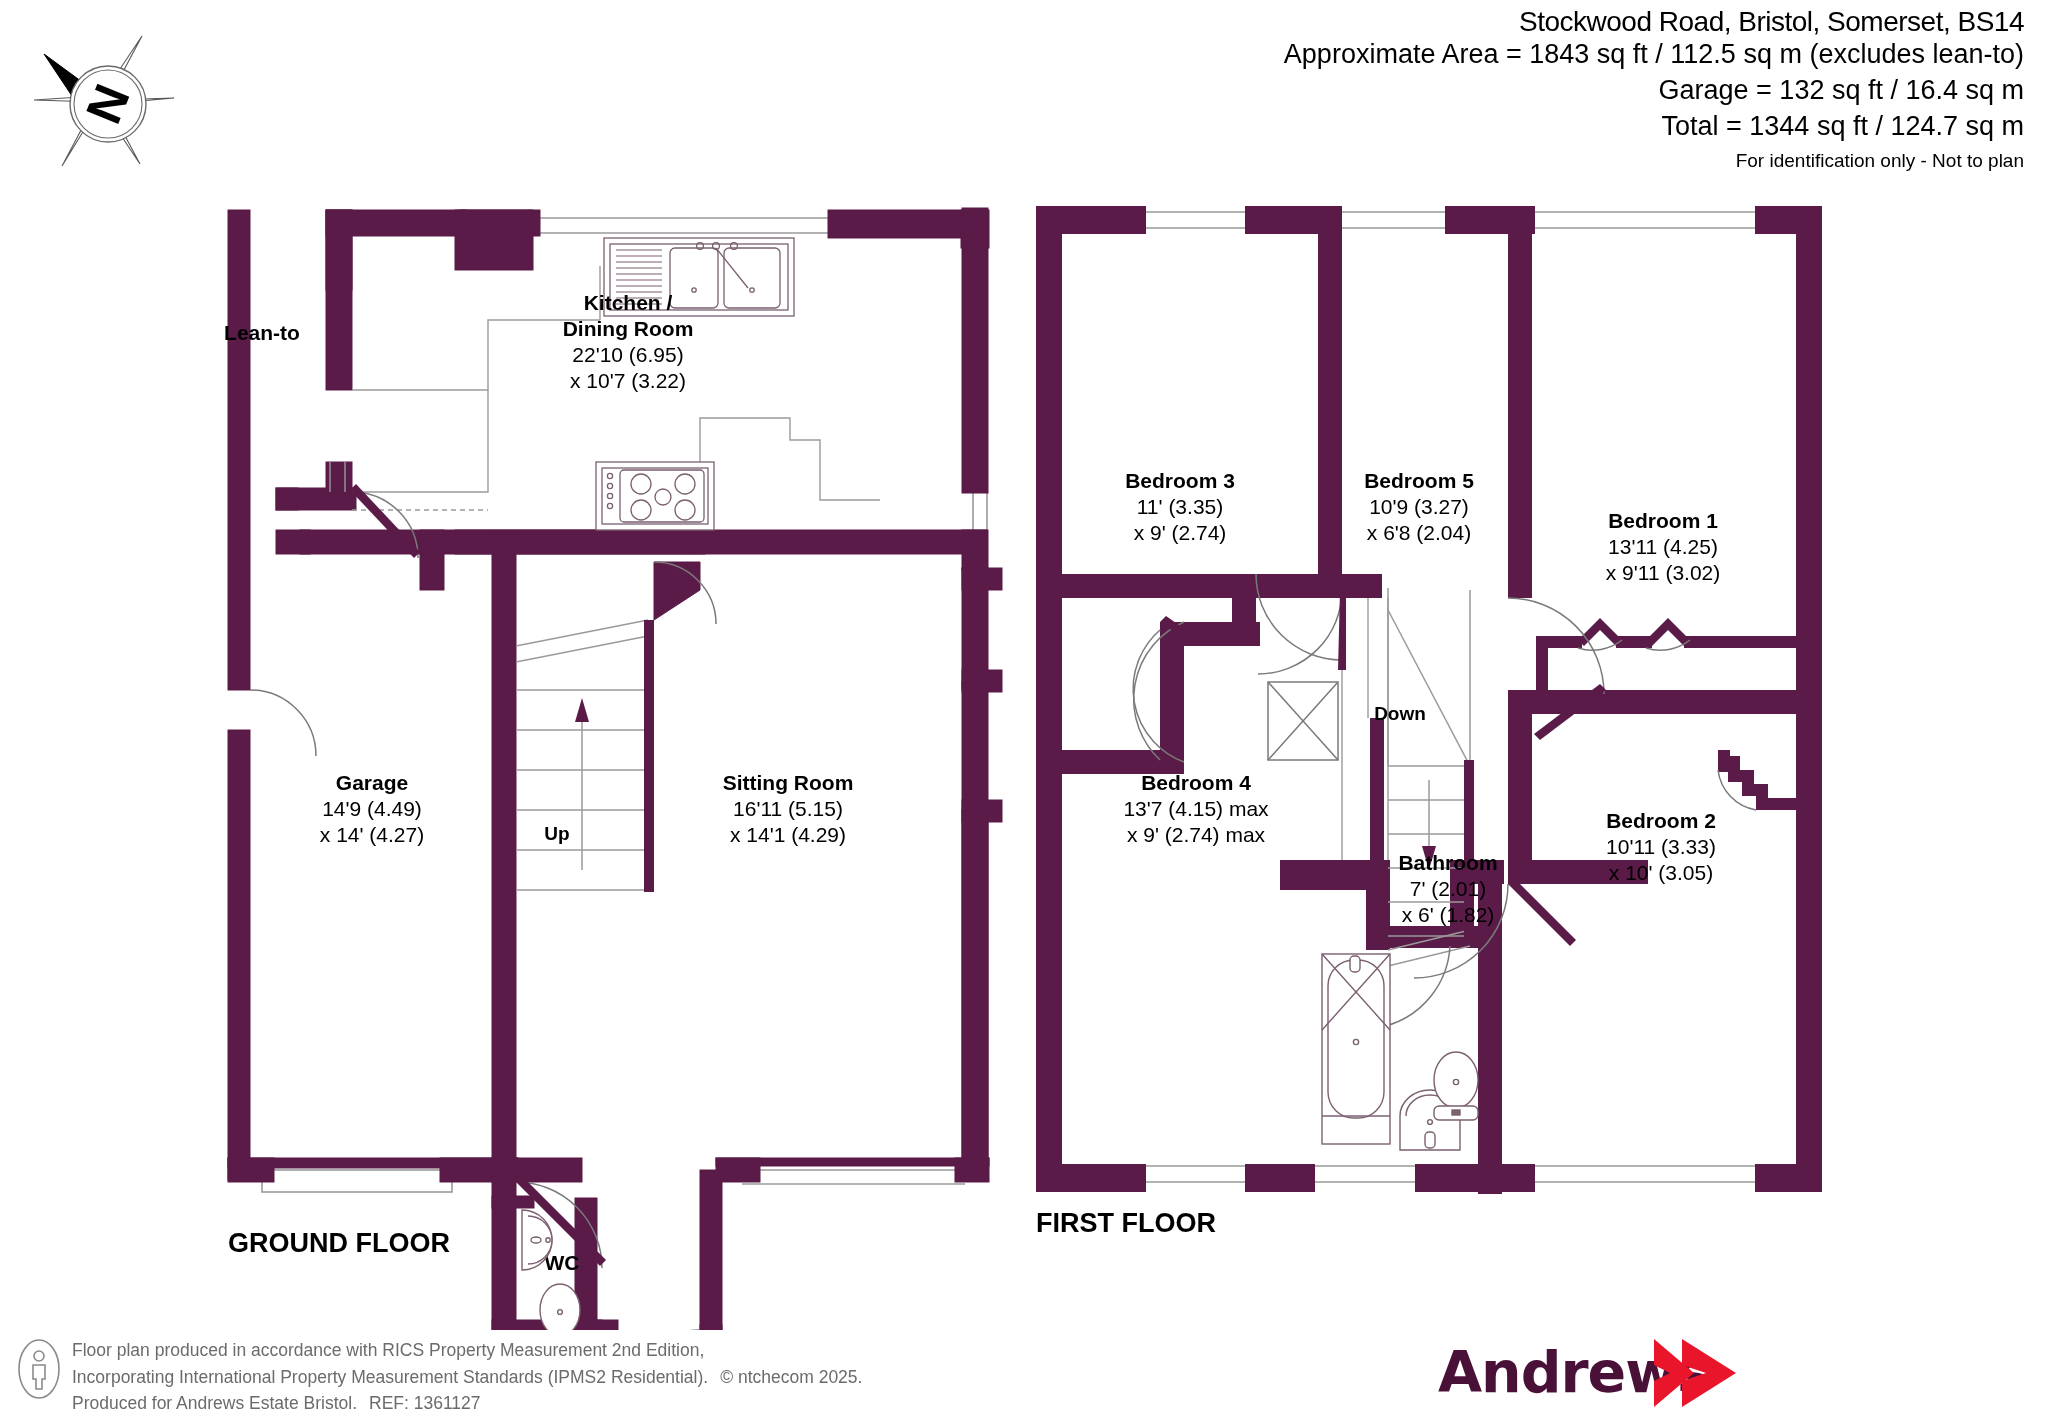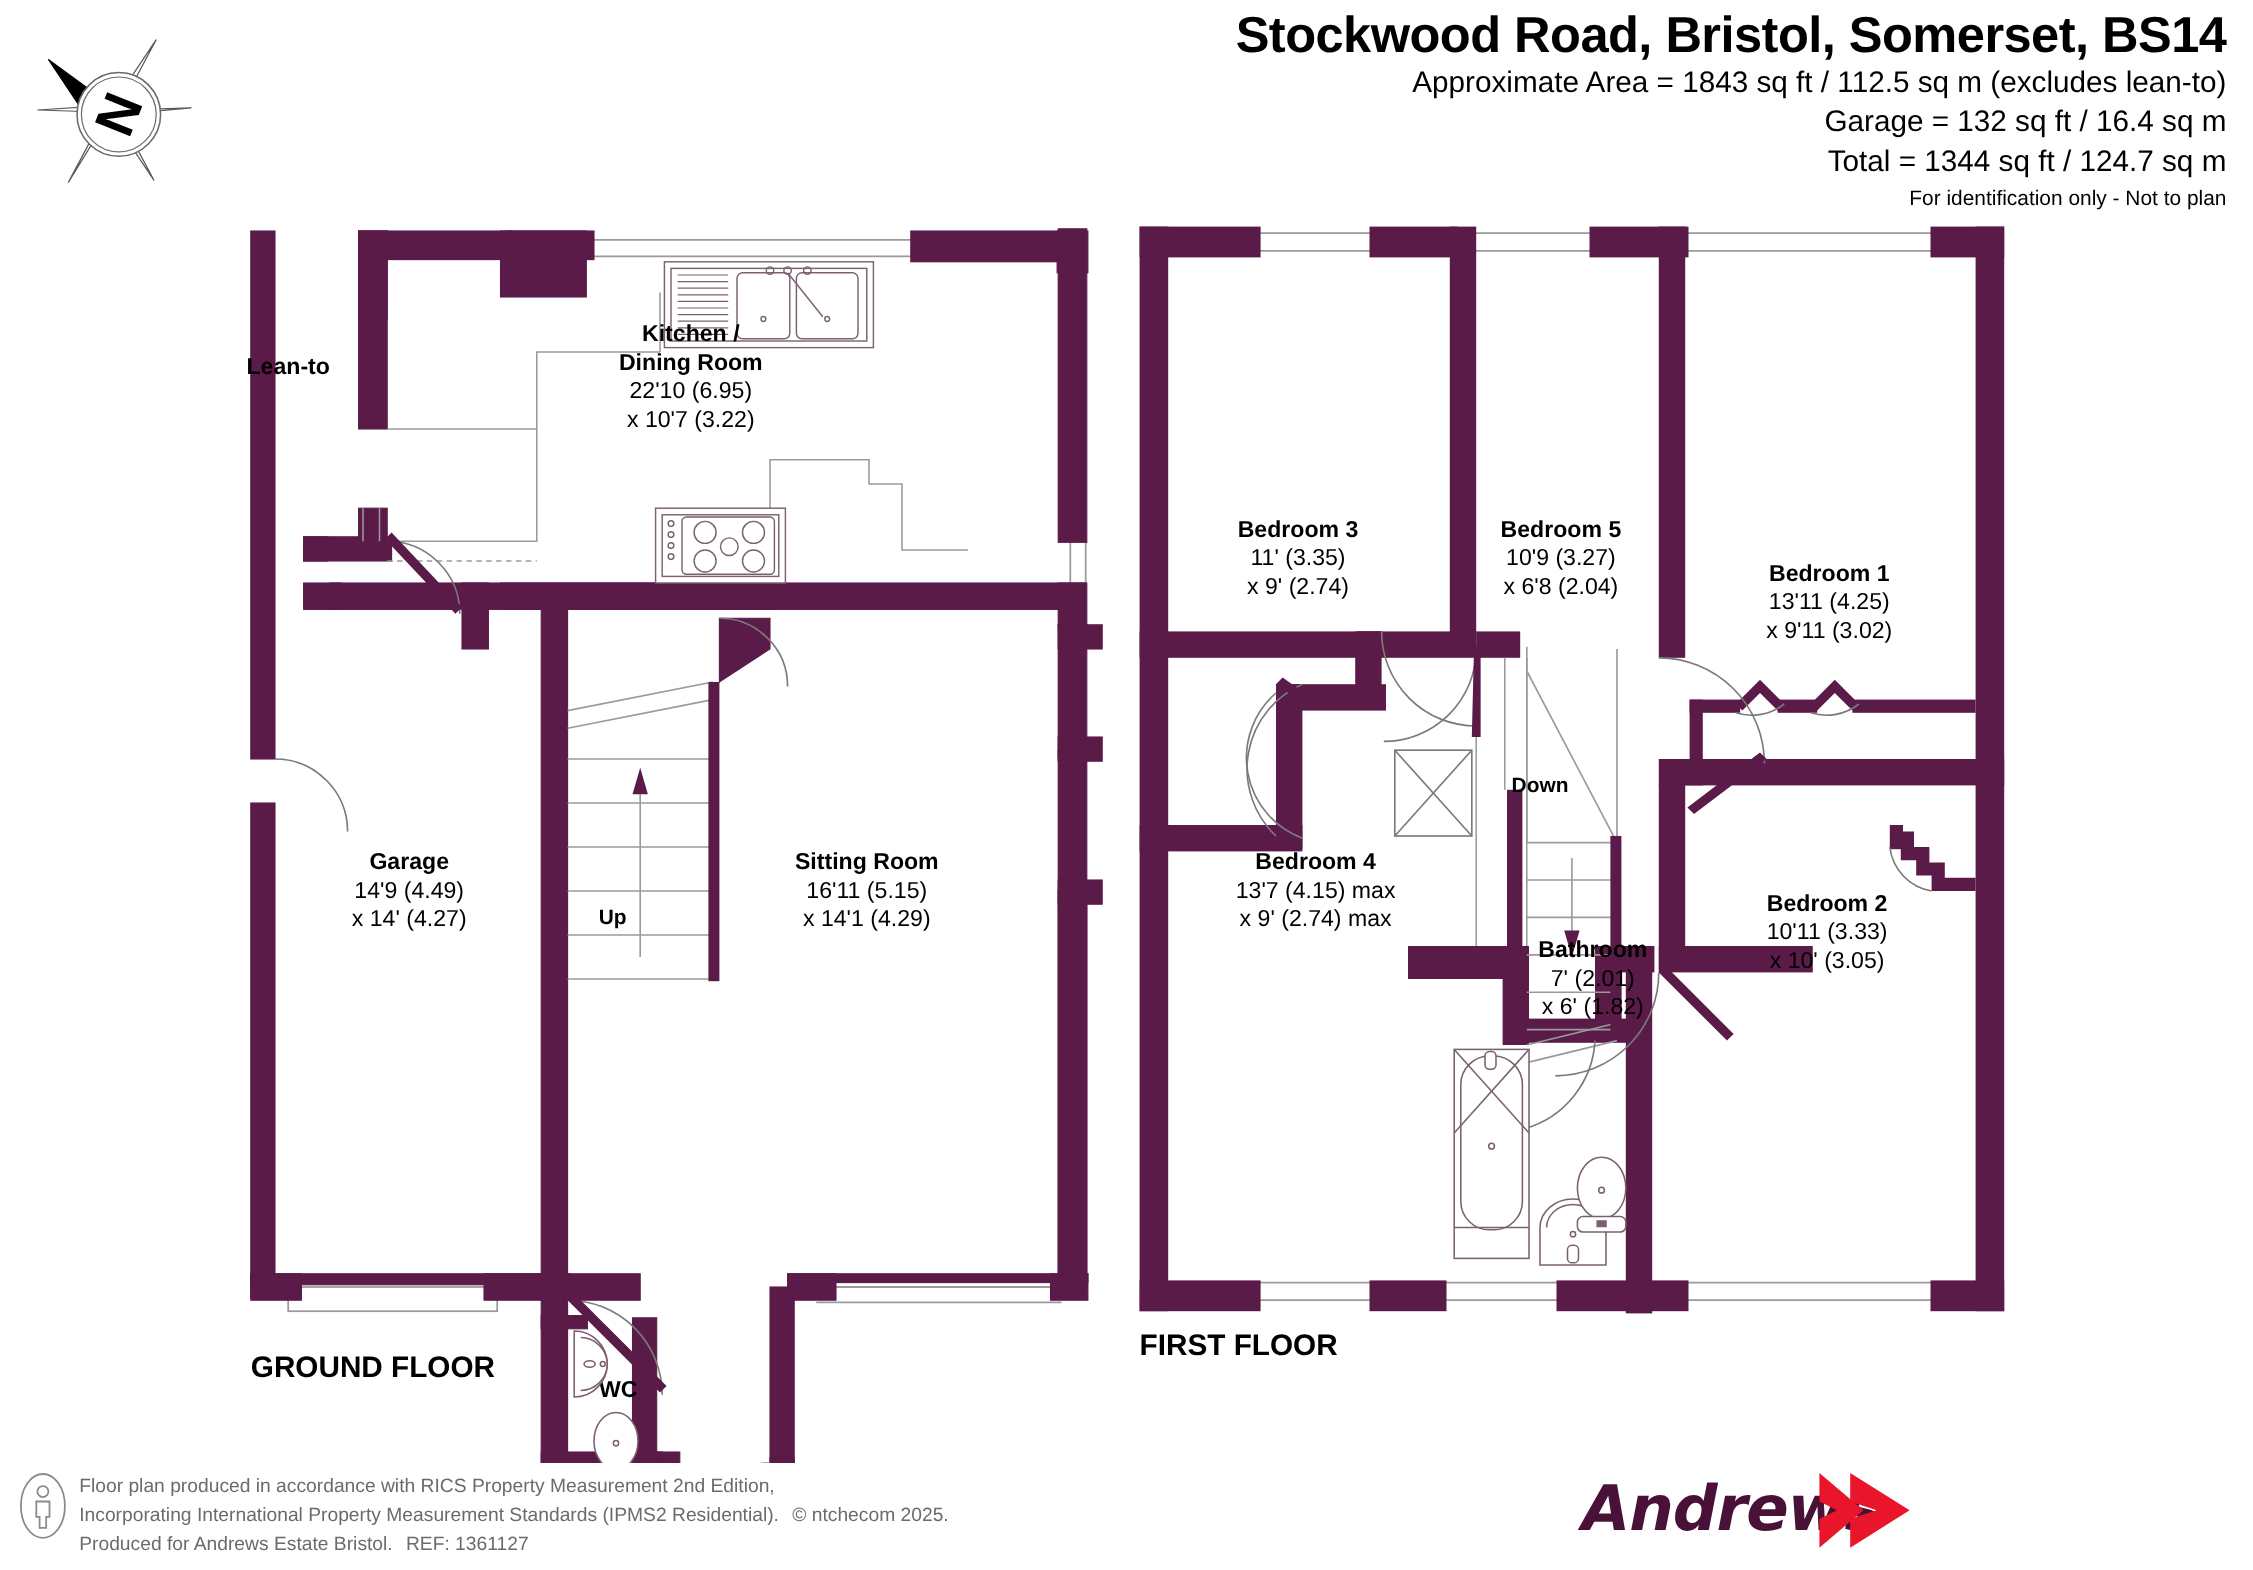--- a/index.html
+++ b/index.html
@@ -23,22 +23,22 @@
   }
   
   #header {
     position: absolute;
     right: 24px;
     top: 6px;
     text-align: right;
     width: 1400px;
   }
   #title {
-    font-size: 46px;
-    font-weight: bold;
+    font-size: 28px;
+    font-weight: normal;
     letter-spacing: -0.5px;
     line-height: 1.12;
     white-space: nowrap;
   }
   .subline {
     font-size: 27px;
     line-height: 1.32;
     white-space: nowrap;
   }
   #disclaimer {
@@ -124,21 +124,20 @@
   }
   #logo-text {
     position: absolute;
     left: 0;
     top: 4px;
     font-size: 57px;
     font-weight: bold;
     letter-spacing: -1px;
     color: #4a1138;
     font-family: "DejaVu Sans", sans-serif;
-    font-style: italic;
   }
   #logo-arrow {
     position: absolute;
     right: 0;
     top: 2px;
     width: 90px;
     height: 72px;
   }
 </style>
 </head>

